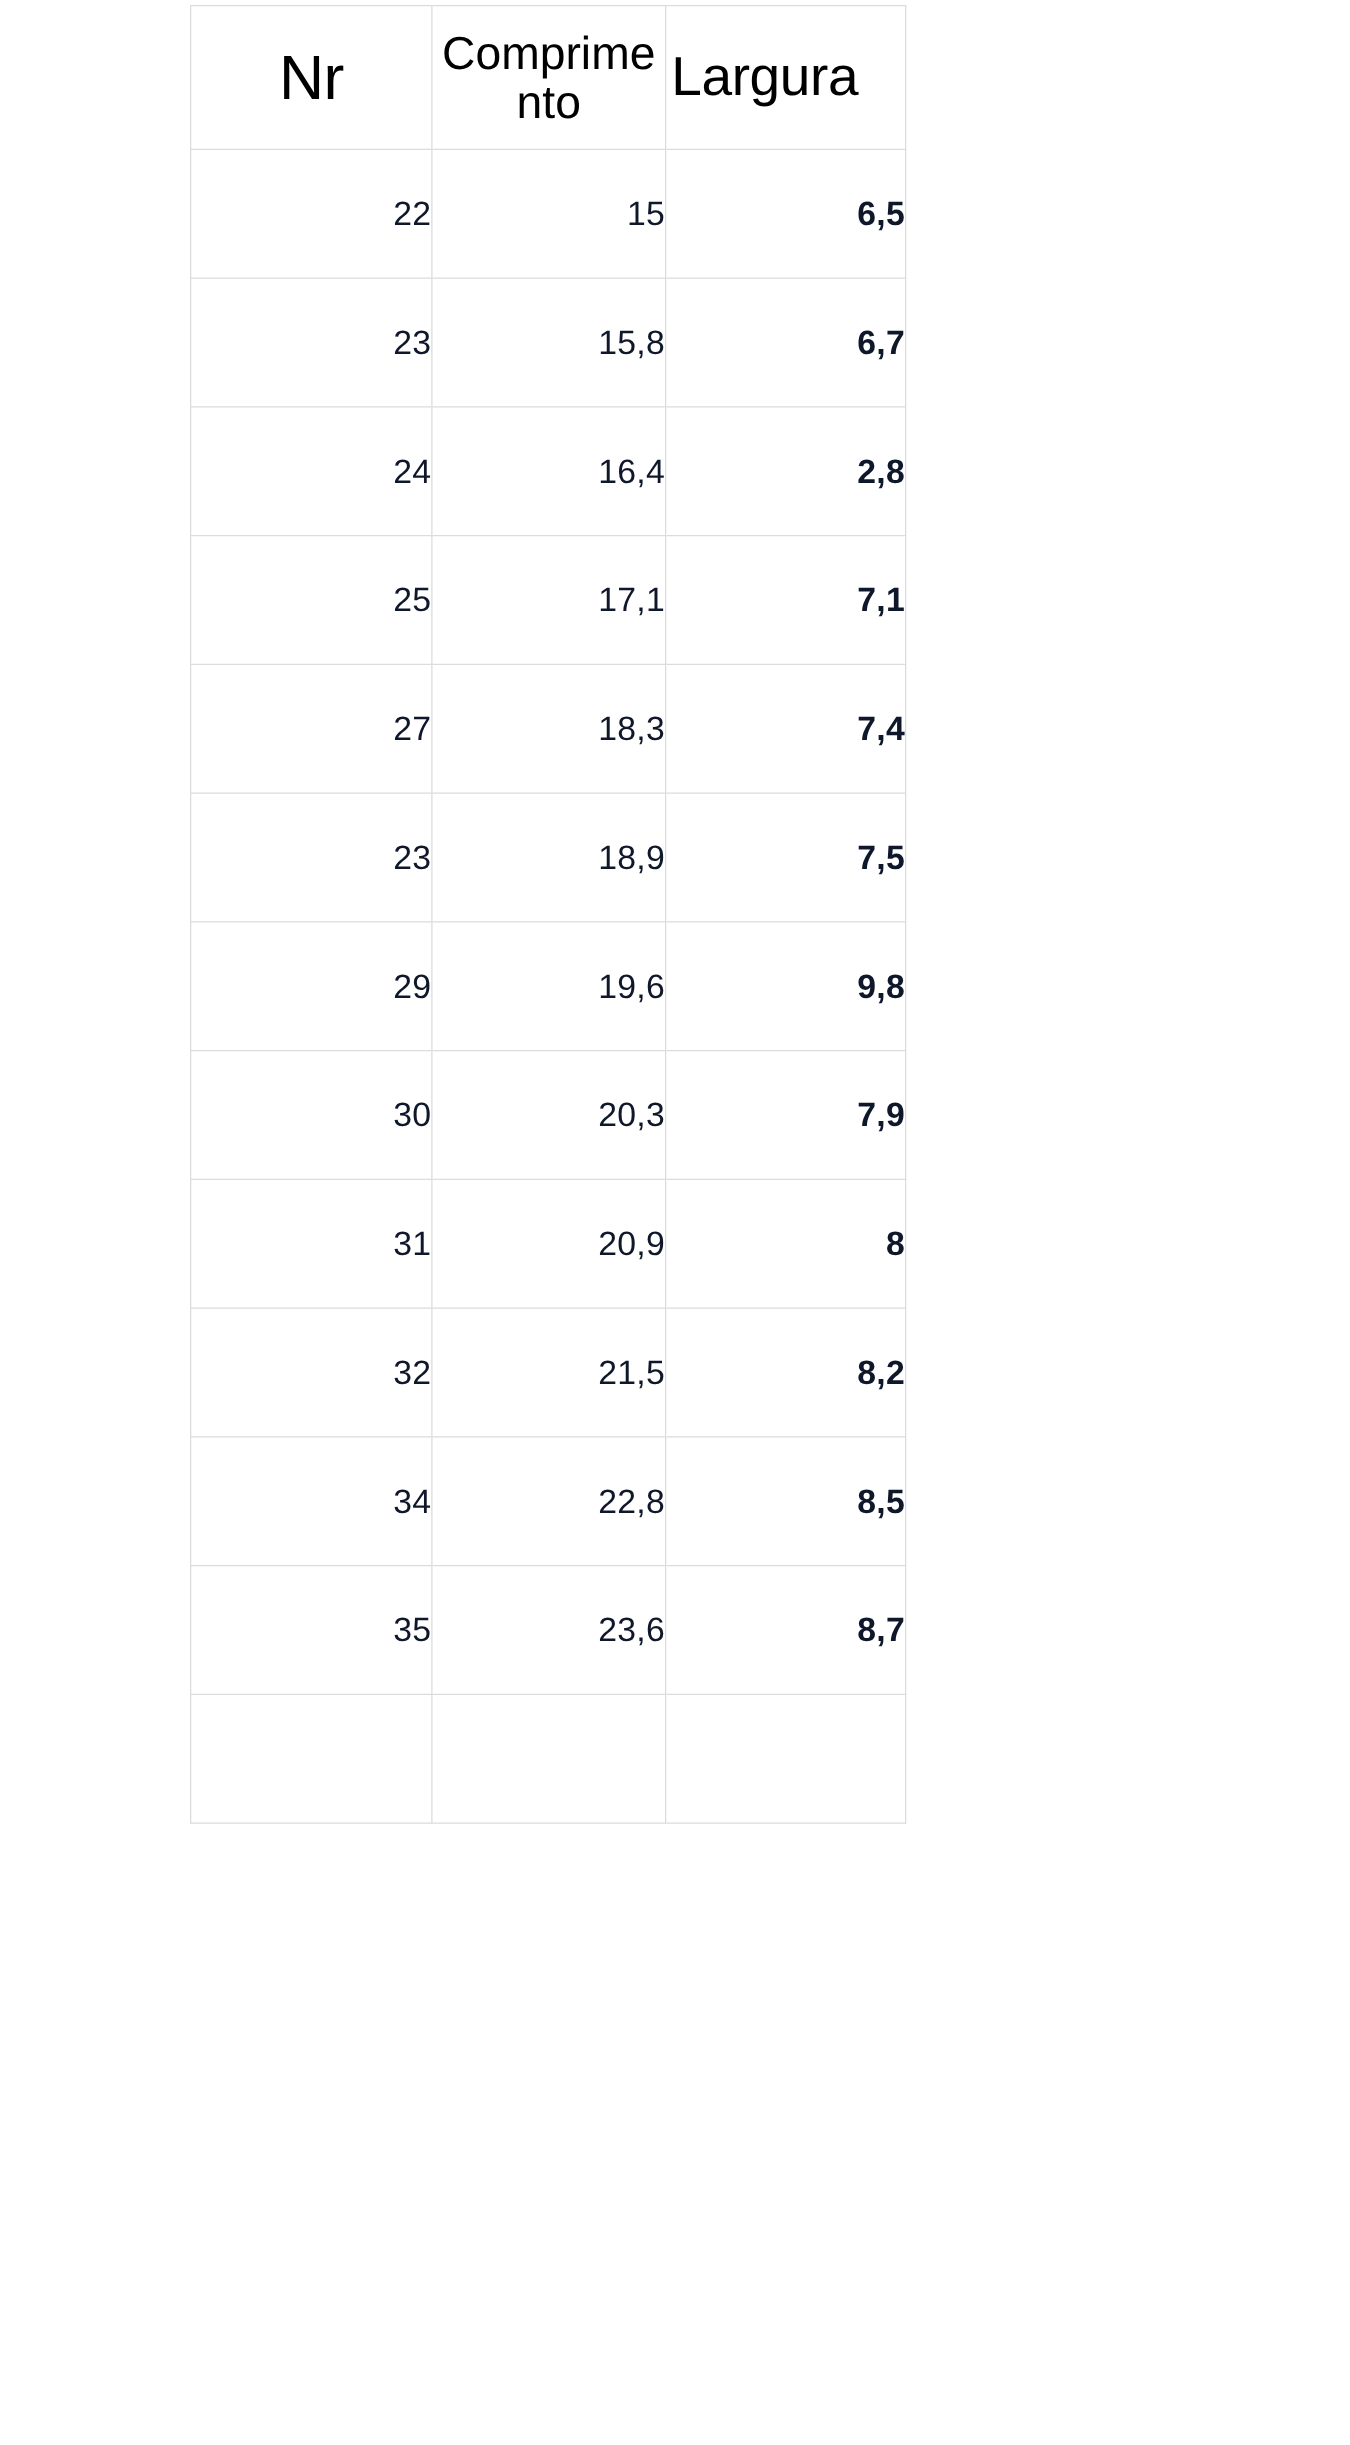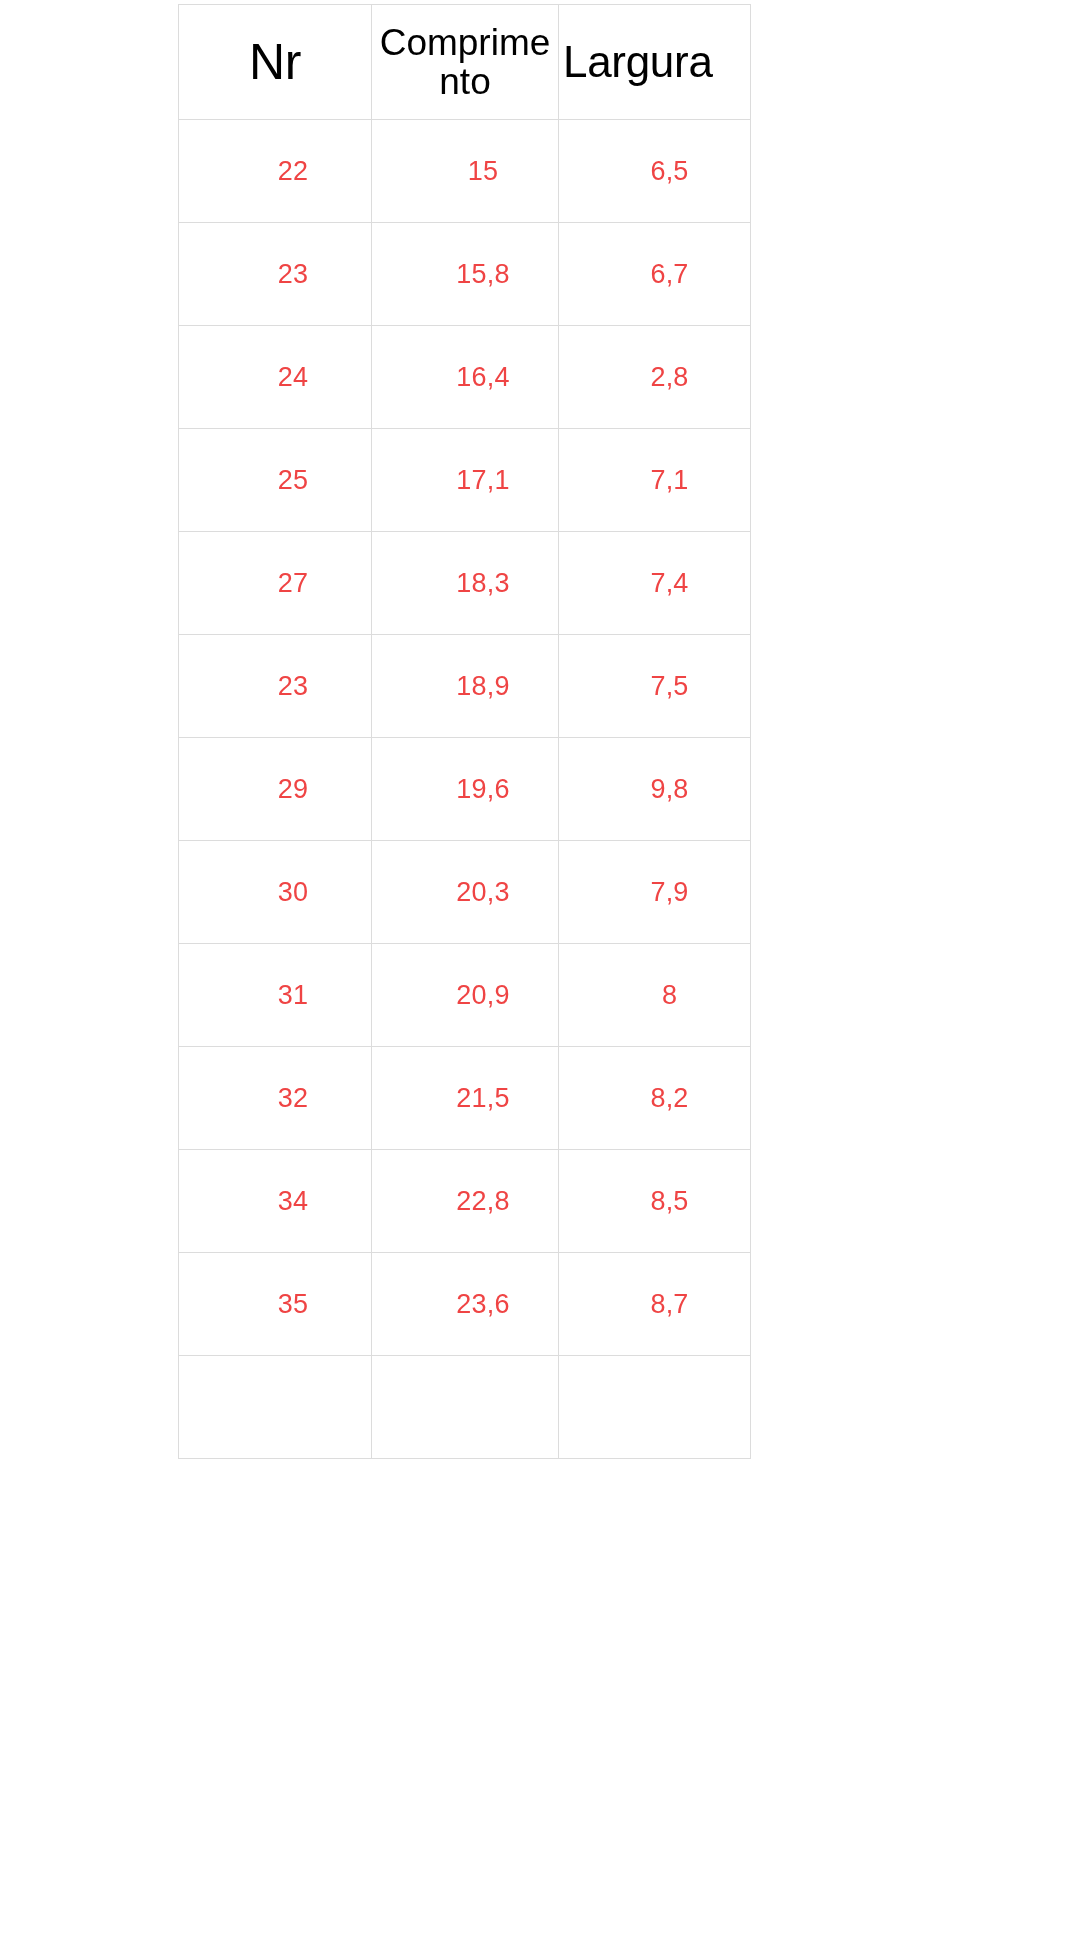--- a/index.html
+++ b/index.html
@@ -21,21 +21,20 @@
     height: 1956px;
     background: #ffffff;
   }
 
   
   .table-wrap {
     position: absolute;
     left: 152px;
     top: 4px;
     width: 572px;
-    margin-left: 26px;
   }
 
   table.data-table {
     border-collapse: collapse;
     table-layout: fixed;
     width: 572px;
   }
 
   table.data-table col.c-nr      { width: 193px; }
   table.data-table col.c-comp    { width: 187px; }
@@ -78,28 +77,28 @@
   }
 
   
   tbody tr.data-row { height: 103px; }
 
   tbody td {
     border: 1px solid #dcdcdc;
     background: #ffffff;
     padding: 0 0 0 36px;
     vertical-align: middle;
-    color: #ef4444;
+    color: #0f172a;
     font-size: 27px;
     font-weight: 400;
-    text-align: center;
+    text-align: right;
     letter-spacing: 0.2px;
   }
 
-  tbody td.cell-larg { padding-left: 30px; }
+  tbody td.cell-larg { padding-left: 30px; font-weight: bold; }
 
   
   tbody tr.partial-row { height: 103px; }
 </style>
 </head>
 <body>
 
 <div id="page">
 
   <div class="table-wrap">

